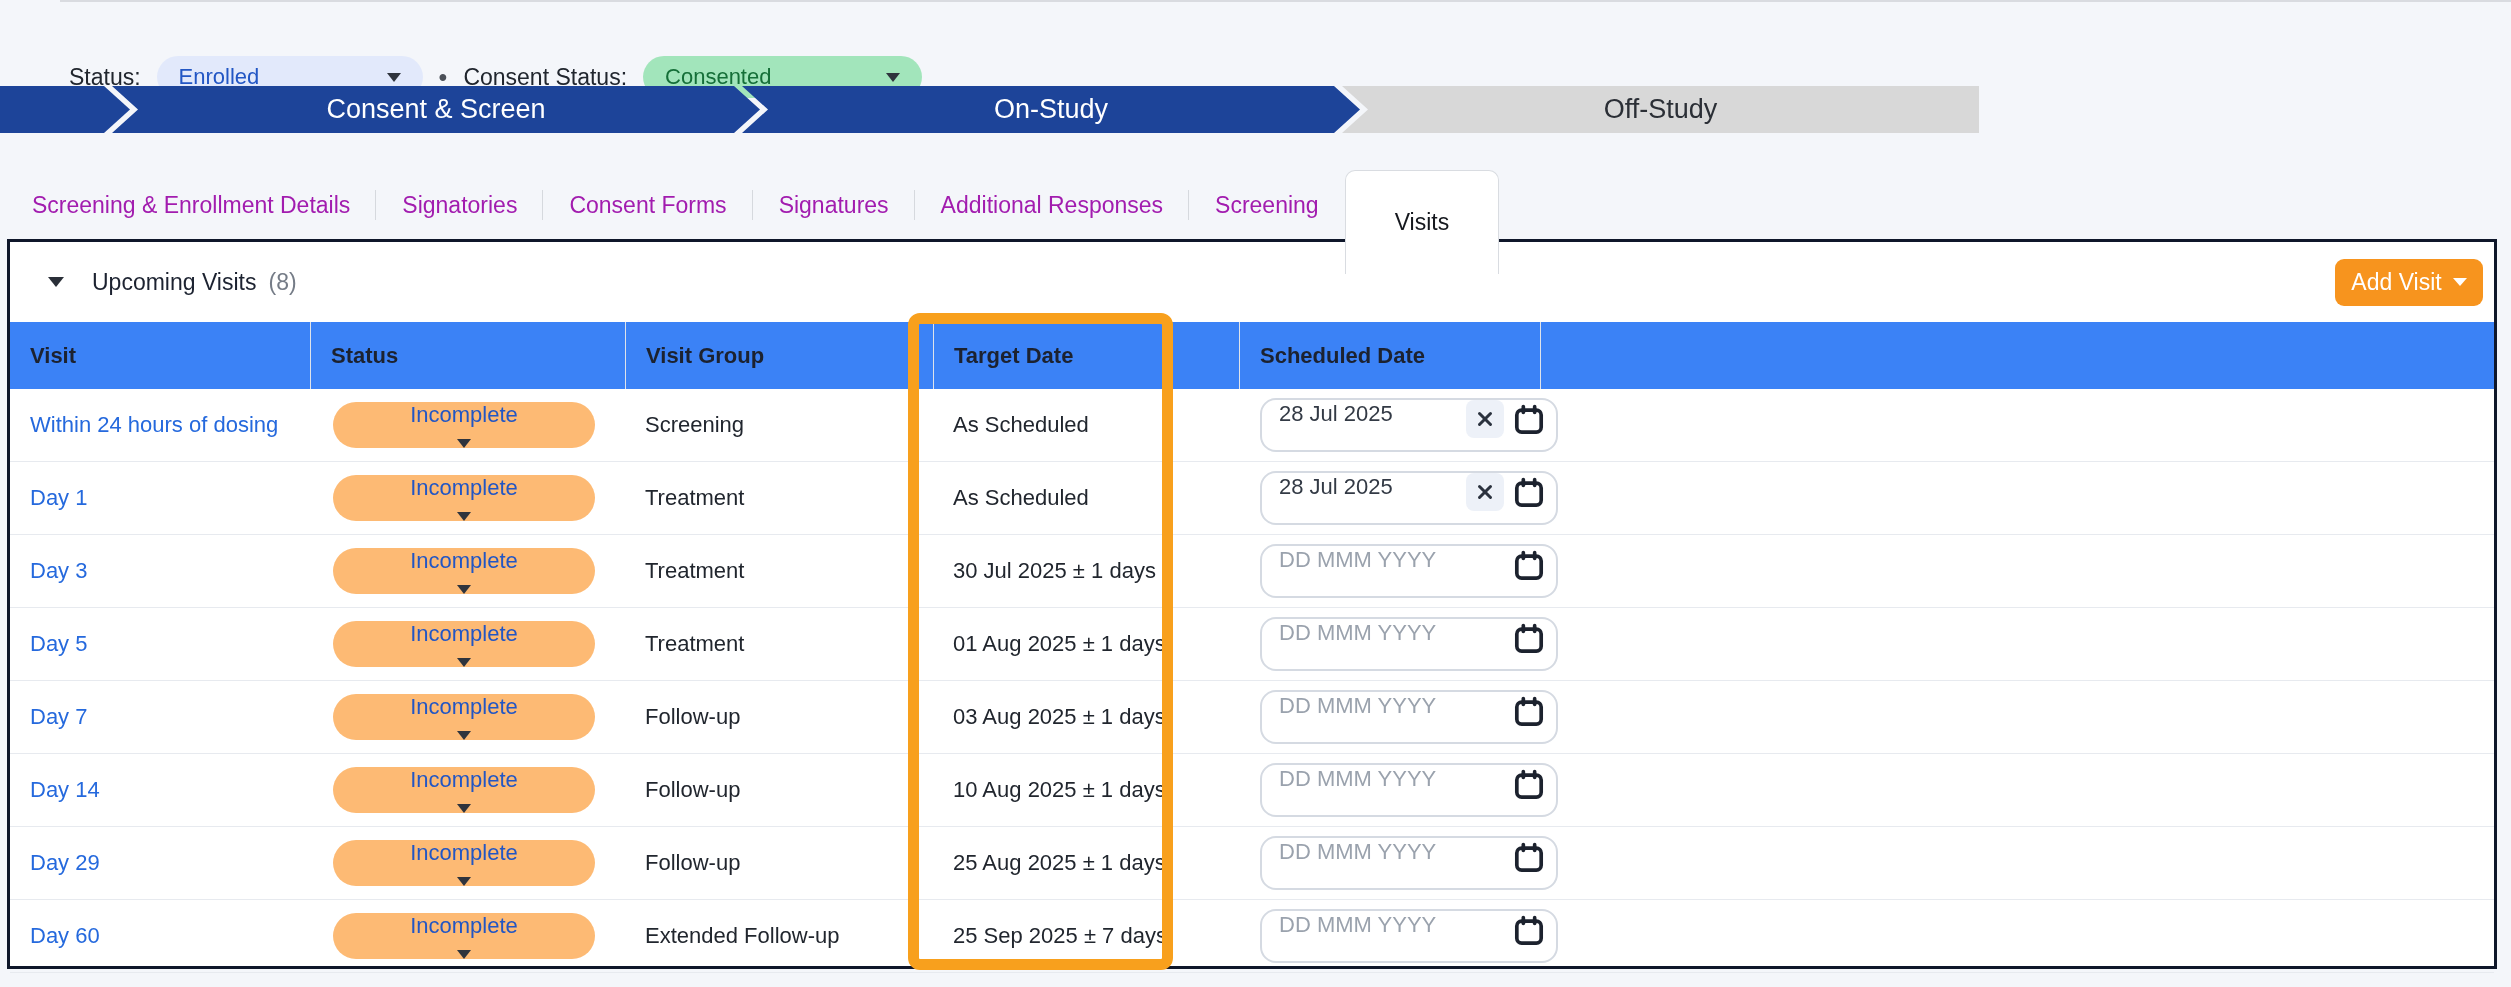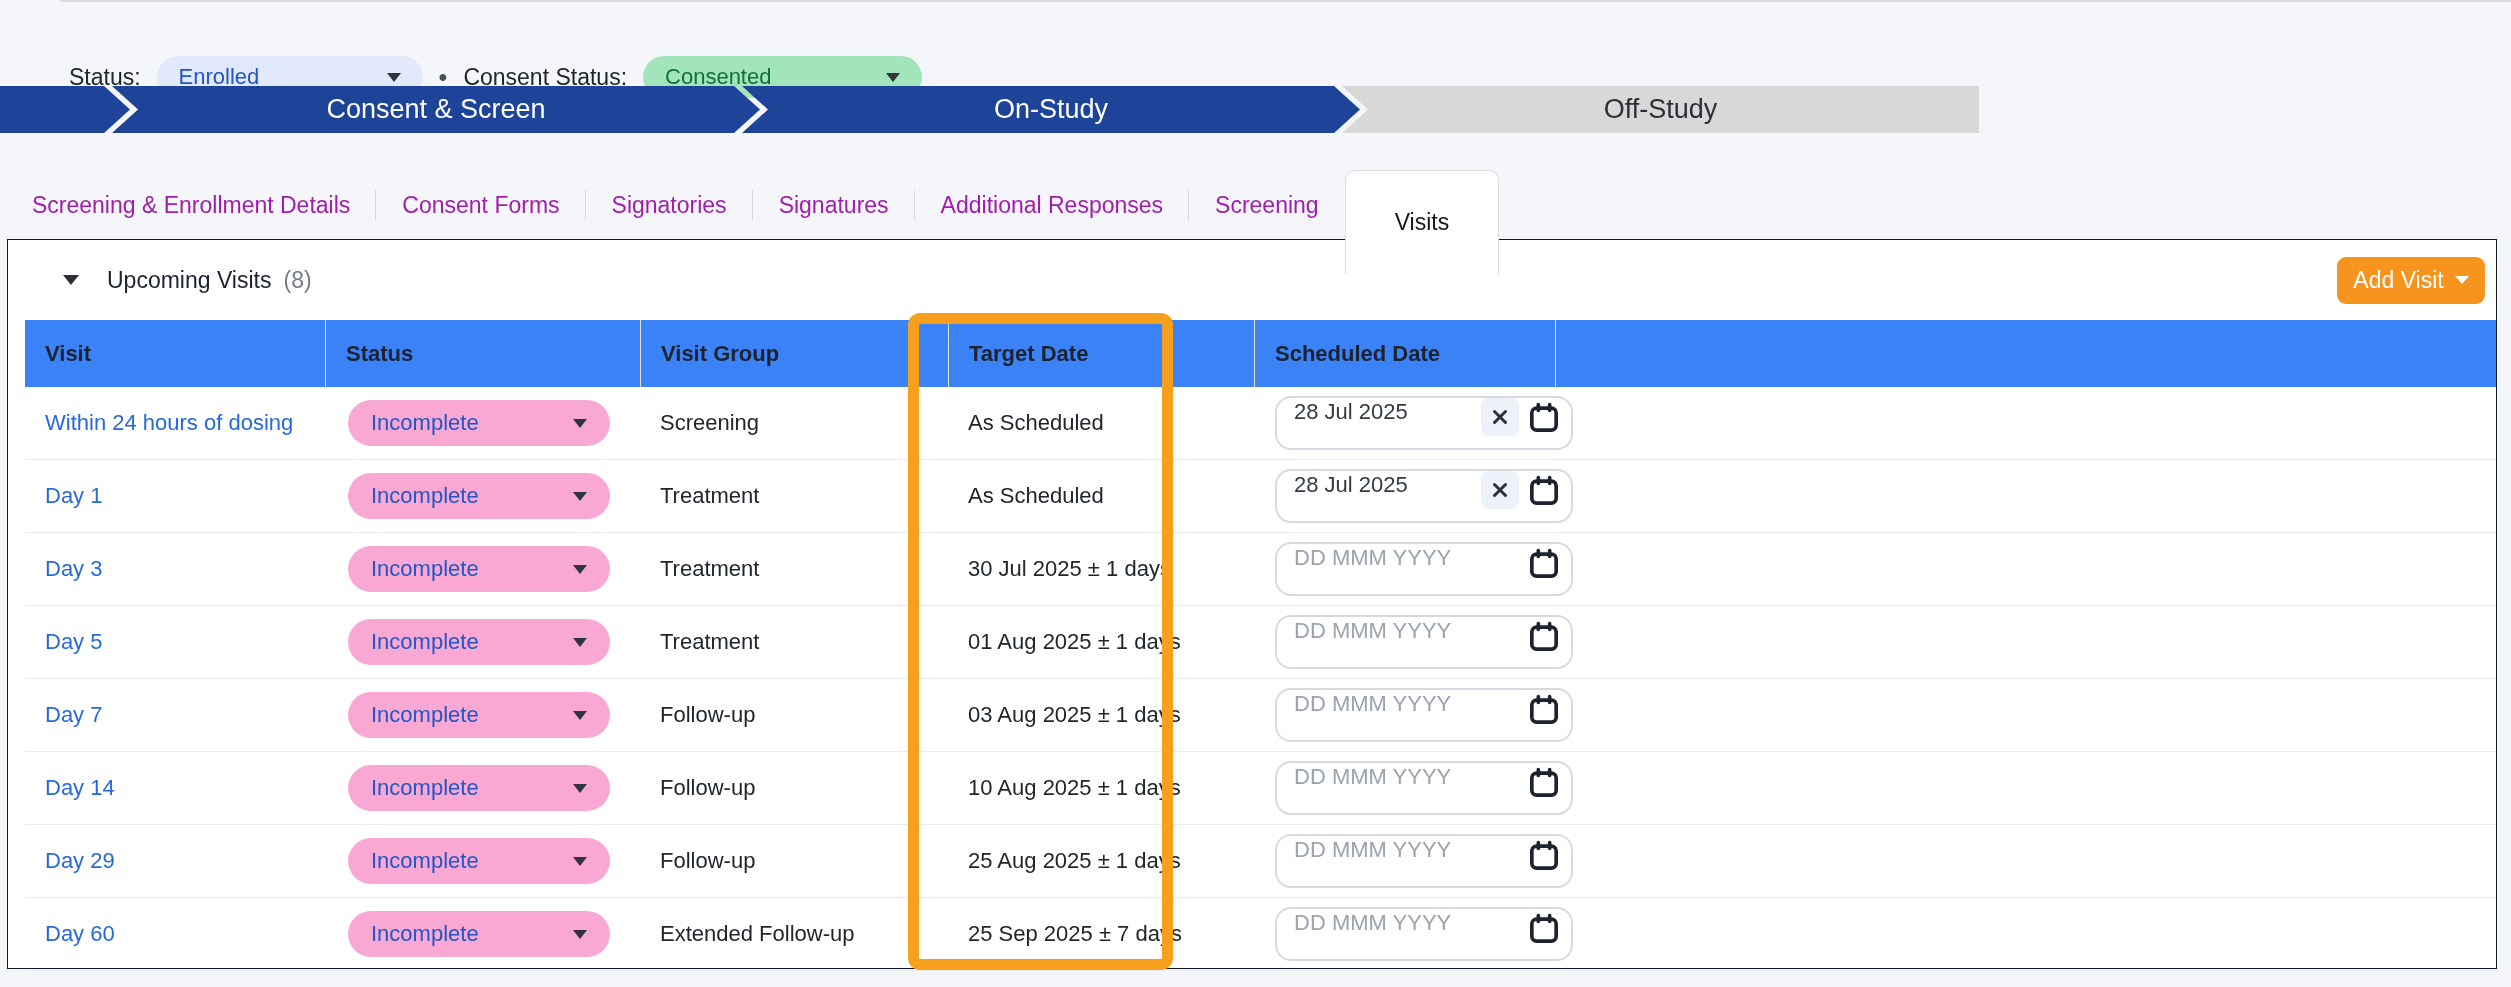--- a/index.html
+++ b/index.html
@@ -34,42 +34,42 @@
 
   
   .tabs{position:absolute;top:170px;left:6px;right:0;height:70px;display:flex;align-items:stretch;z-index:3;}
   .tab{display:flex;align-items:center;padding:0 26px;font-size:23px;color:#a21caf;position:relative;cursor:pointer;}
   .tab.sep::after{content:"";position:absolute;right:0;top:20px;height:30px;width:1px;background:#d6d9de;}
   .tab.active{background:#fff;border:1px solid #d9dce1;border-bottom:none;border-radius:10px 10px 0 0;
               color:#15181e;font-weight:400;padding:16px 49px;height:71px;align-self:flex-start;z-index:4;}
 
   
   .card{position:absolute;top:239px;left:7px;width:2490px;height:730px;background:#fff;
-        border:1px solid #0f172a;box-sizing:border-box;z-index:1;padding-left:17px;}
+        border:3px solid #0f172a;box-sizing:border-box;z-index:1;}
   .section-head{height:80px;display:flex;align-items:center;}
   .collapse-caret{margin-left:38px;width:0;height:0;border-left:8px solid transparent;border-right:8px solid transparent;
                   border-top:10px solid #2a2f38;cursor:pointer;}
   .section-title{margin-left:28px;font-size:23px;font-weight:500;color:#1c2230;}
   .section-count{margin-left:12px;font-size:23px;color:#757c87;}
   .add-btn{margin-left:auto;margin-right:11px;width:148px;height:47px;background:#f7941e;border:none;border-radius:9px;
            color:#fff;font-size:23px;display:flex;align-items:center;justify-content:center;gap:11px;cursor:pointer;
            font-family:inherit;}
   .add-btn .caret{border-left-width:7px;border-right-width:7px;border-top-width:8px;}
 
   
   .thead{height:67px;background:#3b82f6;display:flex;font-weight:700;font-size:22px;color:#1c2230;}
   .th{display:flex;align-items:center;padding-left:20px;box-sizing:border-box;}
   .th + .th{border-left:1px solid #dfe3ea;}
   .col-visit{width:300px;} .col-status{width:315px;} .col-group{width:308px;}
   .col-target{width:306px;} .col-sched{width:301px;} .col-rest{flex:1;}
   .row{height:72px;border-bottom:1px solid #e7eaef;display:flex;align-items:center;font-size:22px;color:#21262e;}
   .td{display:flex;align-items:center;padding-left:20px;box-sizing:border-box;}
   .visit-link{color:#2569dd;cursor:pointer;text-decoration:none;}
-  .status-pill{width:262px;height:46px;border-radius:23px;background:#f9a8d4;color:#2256c4;margin-left:3px;
-               display:flex;align-items:center;justify-content:space-between;padding:0 23px;box-sizing:border-box;cursor:pointer;}
+  .status-pill{width:262px;height:46px;border-radius:23px;background:#fdba74;color:#2256c4;margin-left:3px;
+               display:flex;align-items:center;justify-content:space-between;padding:0 23px;box-sizing:border-box;cursor:pointer;flex-direction:column;}
   .status-pill .caret{border-left-width:7px;border-right-width:7px;border-top-width:9px;}
 
   .date-box{margin-left:1px;width:298px;height:54px;border:2px solid #d5dae2;border-radius:16px;background:#fff;
             display:flex;align-items:flex-start;padding-right:7px;box-sizing:border-box;}
   .date-box input{border:none;outline:none;flex:1;min-width:0;font-size:22px;color:#333a45;padding-left:17px;
                   background:transparent;font-family:inherit;}
   .date-box input::placeholder{color:#9aa2ad;}
   .clear-btn{width:38px;height:38px;border-radius:8px;background:#edf1f8;border:none;display:flex;align-items:center;
              justify-content:center;margin-right:5px;cursor:pointer;flex:none;}
   .cal-btn{width:40px;height:40px;background:none;border:none;display:flex;align-items:center;justify-content:center;
@@ -100,22 +100,22 @@
 
 <div class="chevrons">
   <div class="stage stage-first"></div>
   <div class="stage stage-mid stage-consent">Consent &amp; Screen</div>
   <div class="stage stage-mid stage-onstudy">On-Study</div>
   <div class="stage stage-last">Off-Study</div>
 </div>
 
 <div class="tabs">
   <div class="tab sep">Screening &amp; Enrollment Details</div>
+  <div class="tab sep">Signatories</div>
   <div class="tab sep">Consent Forms</div>
-  <div class="tab sep">Signatories</div>
   <div class="tab sep">Signatures</div>
   <div class="tab sep">Additional Responses</div>
   <div class="tab">Screening</div>
   <div class="tab active">Visits</div>
 </div>
 
 <div class="card">
 
   <div class="section-head">
     <span class="collapse-caret"></span>

